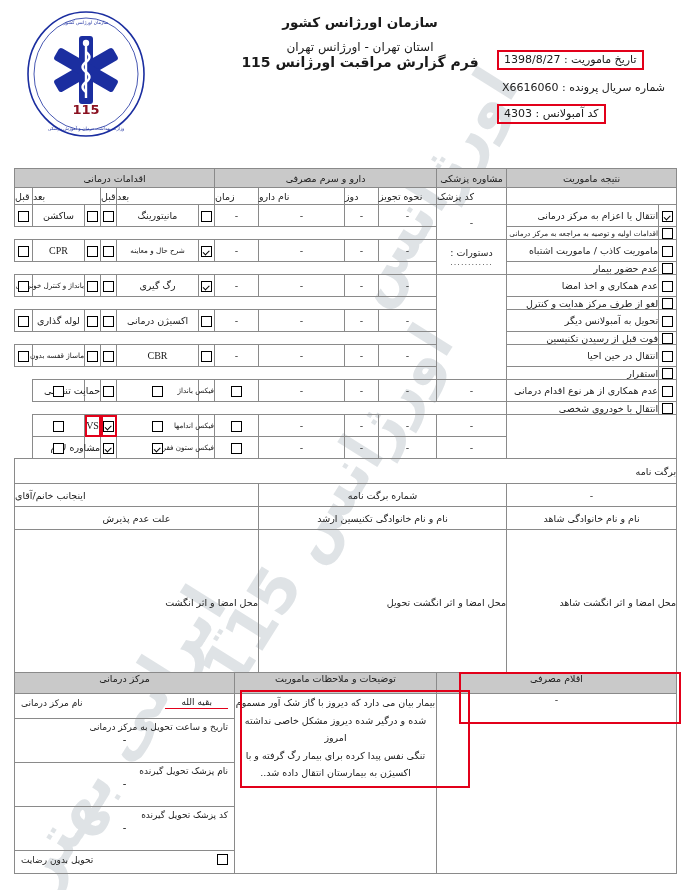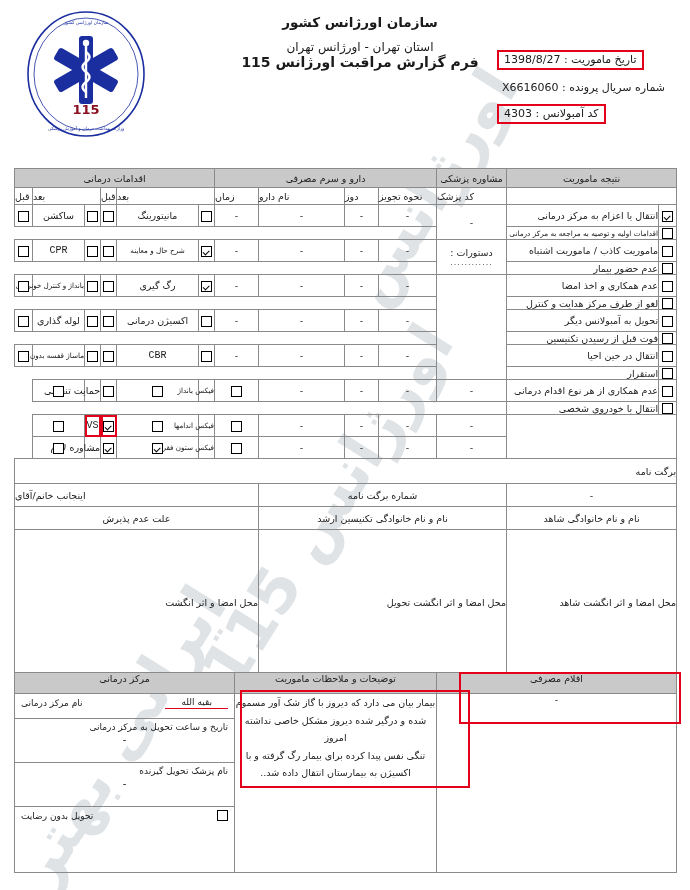--- a/index.html
+++ b/index.html
@@ -64,21 +64,21 @@
   }
   .cb.checked::after{
     content:"";position:absolute;left:1px;top:3.5px;width:5px;height:2.5px;
     border-left:1.5px solid #000;border-bottom:1.5px solid #000;
     transform:rotate(-45deg);
   }
 
   
   .tr-lbl{text-align:center;font-size:8.6px;white-space:nowrap;padding:0 2px;}
   .tr-lbl.tiny{font-size:7.2px;}
-  .tr-lbl.lat{font-size:10px;font-family:Liberation Mono, monospace;}
+  .tr-lbl.lat{font-size:10px;font-family:Liberation Serif, serif;}
   .tr-cb{width:16px;text-align:center;}
   .tr-row{height:22px;}
 
   .redcell{outline:2.5px solid #e2001a;outline-offset:-2px;position:relative;}
 
   .consult{text-align:center;font-size:9px;padding:3px 0;}
   .dots{font-size:8px;letter-spacing:1px;color:#555;}
 
   
   .band{text-align:right;font-size:10px;height:24px;}
@@ -477,20 +477,26 @@
               <div class="tc-lbl">تاریخ و ساعت تحویل به مرکز درمانی</div>
               <div class="tc-val">-</div>
             </td>
           </tr>
           <tr class="tc-row">
             <td style="border:none;border-bottom:1px solid #8a8a8a;padding:0">
               <div class="tc-lbl">نام پزشک تحویل گیرنده</div>
               <div class="tc-val">-</div>
             </td>
           </tr>
+          <tr class="tc-row">
+            <td style="border:none;border-bottom:1px solid #8a8a8a;padding:0">
+              <div class="tc-lbl">کد پزشک تحویل گیرنده</div>
+              <div class="tc-val">-</div>
+            </td>
+          </tr>
           <tr>
             <td style="border:none;height:22px;padding:0">
               <div class="tc-inline">
                 <span class="cb"></span>
                 <span class="tc-name">تحویل بدون رضایت</span>
               </div>
             </td>
           </tr>
         </tbody>
             </table>

